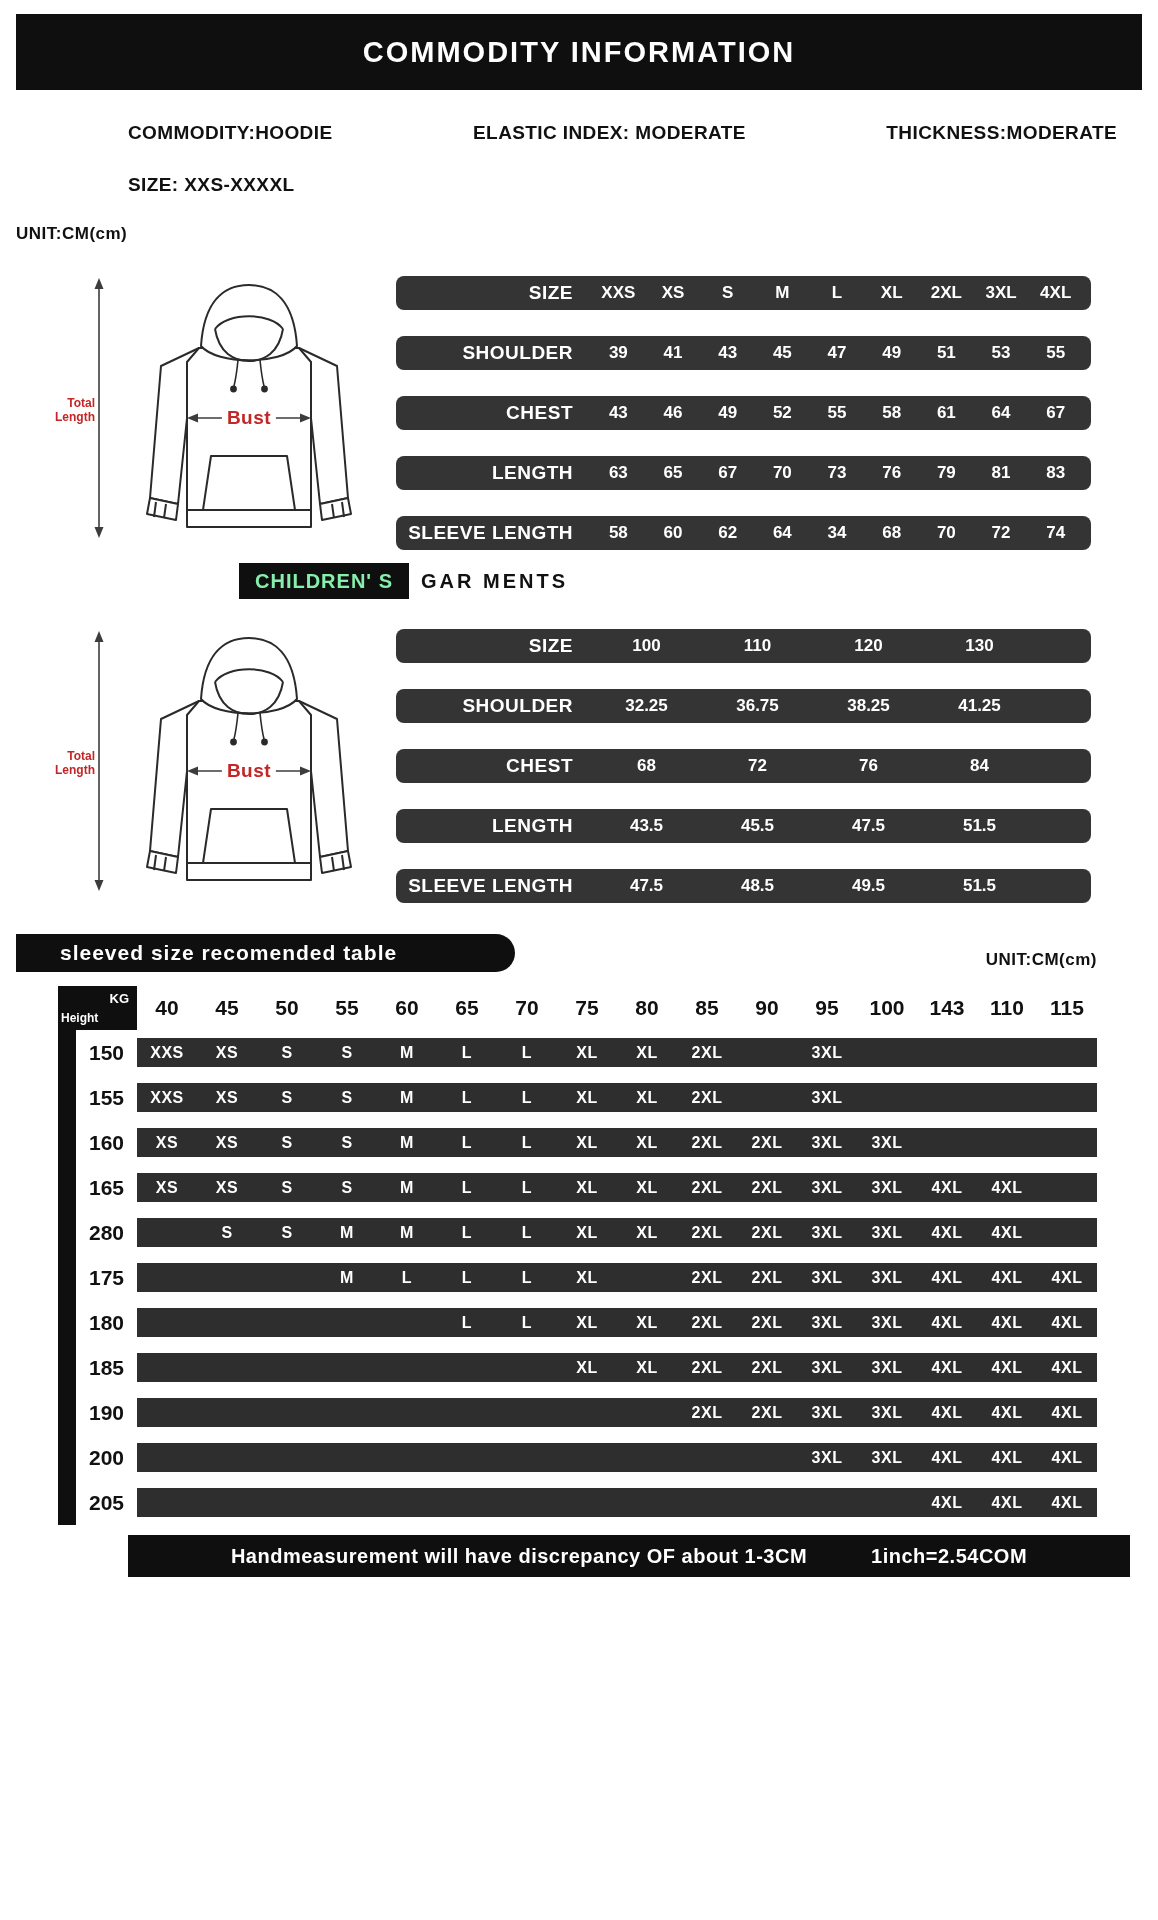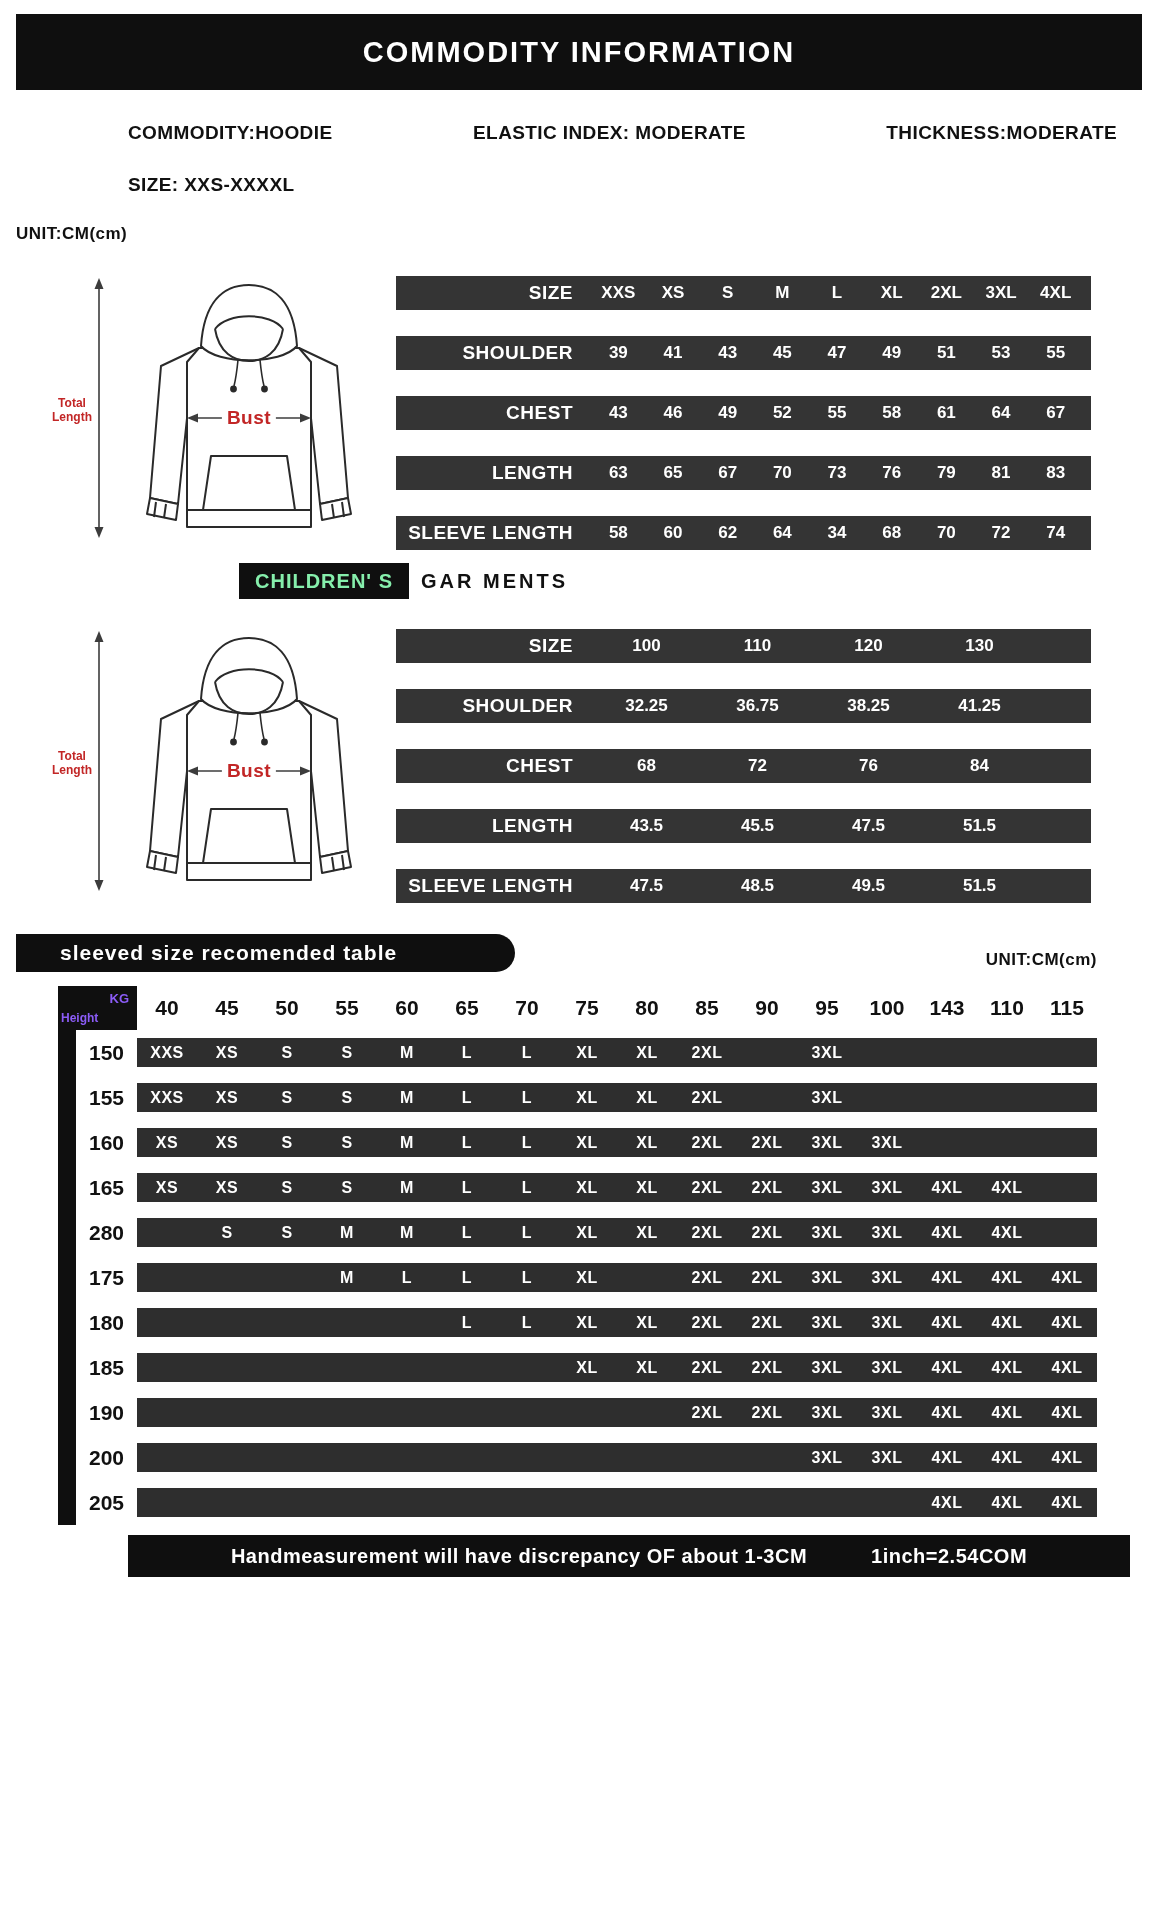--- a/index.html
+++ b/index.html
@@ -35,46 +35,46 @@
     height:38px; line-height:38px; border-radius:0 19px 19px 0;
     padding:0 62px 0 44px; letter-spacing:1px;
   }
   .pill-wide { padding-right:118px; }
   .unit { font-weight:bold; font-size:17px; letter-spacing:.5px; padding-bottom:2px; }
   
   .garment-section { display:flex; margin:22px 67px 0 49px; }
   .figure { position:relative; width:347px; height:285px; flex:none; }
   .figure svg { display:block; width:347px; height:280px; }
   .lbl-total {
-    position:absolute; left:0; top:128px; width:46px; text-align:center;
+    position:absolute; left:0; top:128px; width:46px; text-align:right;
     color:#c22626; font-size:12px; font-weight:bold; line-height:1.2;
   }
   .lbl-bust {
     position:absolute; left:200px; top:150px; transform:translate(-50%,-52%);
     color:#c22626; font-size:19px; font-weight:bold; letter-spacing:.5px;
     background:#fff; padding:0 5px;
   }
   .size-table { flex:1; display:flex; flex-direction:column; gap:26px; margin-top:8px; }
-  .size-bar { height:34px; background:#343434; display:flex; align-items:center; color:#fff; }
+  .size-bar { height:34px; background:#343434; display:flex; align-items:center; color:#fff;border-radius:8px; }
   .size-bar-label { width:177px; flex:none; text-align:right; font-weight:bold; font-size:19px; letter-spacing:.5px; }
   .size-bar-values { flex:1; display:flex; padding:0 8px 0 18px; }
   .children-sec .size-bar-values { padding-right:56px; }
   .size-cell { flex:1; text-align:center; font-weight:bold; font-size:17px; }
   
   .children-head { display:flex; align-items:center; margin:10px 0 0 239px; }
   .children-pill {
     background:#0f0f0f; color:#86efac; font-weight:bold; font-size:20px;
     height:36px; line-height:36px; padding:0 16px; letter-spacing:1px;
   }
   .children-rest { font-weight:bold; font-size:20px; letter-spacing:3px; margin-left:12px; color:#111; }
   
   .matrix { position:relative; margin:14px 61px 0 58px; }
   .matrix-strip { position:absolute; left:0; top:0; bottom:0; width:18px; background:#0f0f0f; }
   .m-header { display:flex; align-items:stretch; height:44px; position:relative; }
-  .m-corner { width:79px; flex:none; background:#0f0f0f; position:relative; color:#8b5cf6; }
+  .m-corner { width:79px; flex:none; background:#0f0f0f; position:relative; color:#ffffff; }
   .m-corner .kg  { position:absolute; top:5px; right:8px; font-size:13px; font-weight:bold; }
   .m-corner .hgt { position:absolute; bottom:5px; left:3px; font-size:12px; font-weight:bold; }
   .m-weights { flex:1; display:flex; align-items:center; }
   .m-weight { flex:1; text-align:center; font-weight:bold; font-size:21px; color:#111; }
   .m-row { display:flex; align-items:center; height:45px; position:relative; }
   .m-height {
     width:79px; flex:none; padding-left:18px; text-align:center;
     font-weight:bold; font-size:21px; color:#111;
   }
   .m-bar { flex:1; height:29px; background:#2e2e2e; display:flex; align-items:center; }

